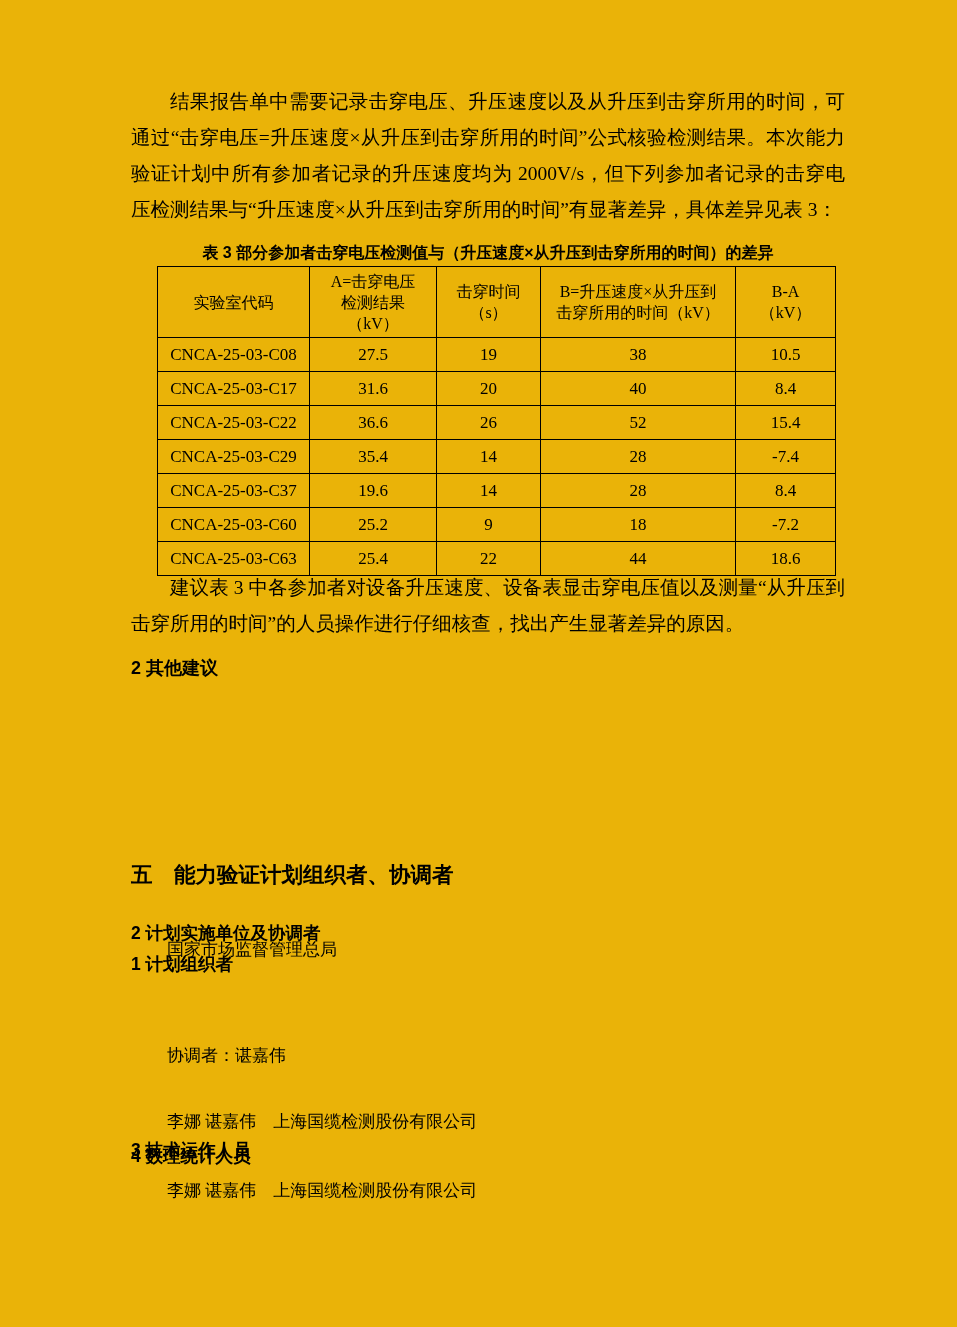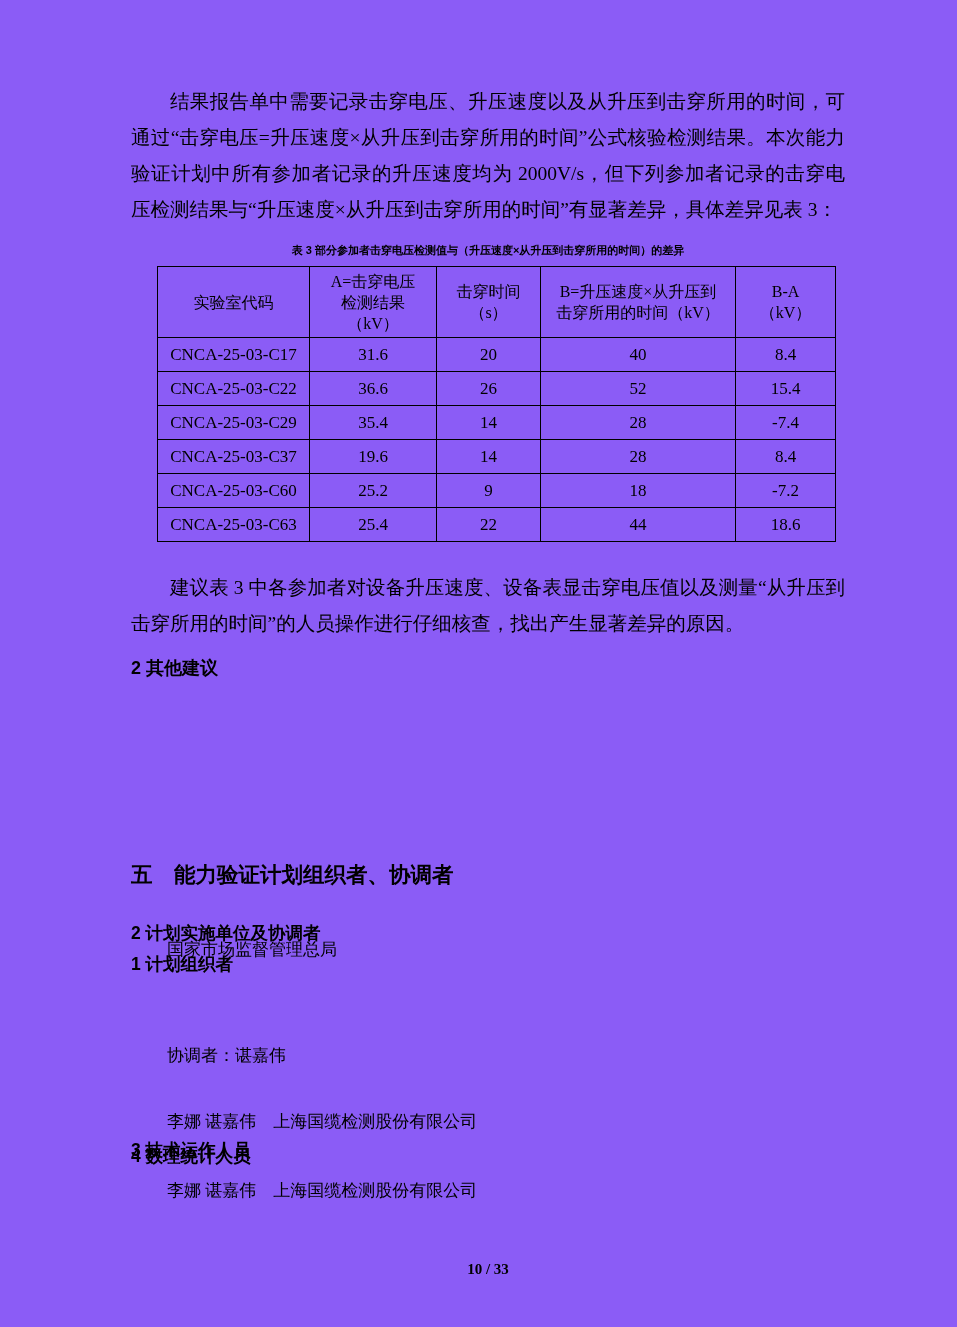--- a/index.html
+++ b/index.html
@@ -5,21 +5,21 @@
   html, body {
     margin: 0;
     padding: 0;
     background: #ffffff;
     color: #000000;
   }
   .page {
     position: relative;
     width: 957px;
     height: 1327px;
-    background: #8b5cf6;
+    background: #eab308;
     overflow: hidden;
     font-family: "Liberation Serif", "DejaVu Serif", serif;
   }
   .para {
     position: absolute;
     left: 131px;
     width: 714px;
     margin: 0;
     font-size: 19.5px;
     line-height: 36px;
@@ -27,21 +27,21 @@
     text-indent: 2em;
     font-family: "Liberation Serif", "DejaVu Serif", serif;
   }
   .caption {
     position: absolute;
     left: 121px;
     top: 243px;
     width: 734px;
     margin: 0;
     text-align: center;
-    font-size: 11px;
+    font-size: 16px;
     font-weight: bold;
     font-family: "Liberation Sans", "DejaVu Sans", sans-serif;
   }
   table.t3 {
     position: absolute;
     left: 157px;
     top: 266px;
     width: 678px;
     border-collapse: collapse;
     table-layout: fixed;
@@ -139,20 +139,27 @@
           <span class="hline">击穿所用的时间（kV）</span>
         </th>
         <th>
           <span class="hline">B-A</span>
           <span class="hline">（kV）</span>
         </th>
       </tr>
     </thead>
     <tbody>
       <tr>
+        <td>CNCA-25-03-C08</td>
+        <td>27.5</td>
+        <td>19</td>
+        <td>38</td>
+        <td>10.5</td>
+      </tr>
+      <tr>
         <td>CNCA-25-03-C17</td>
         <td>31.6</td>
         <td>20</td>
         <td>40</td>
         <td>8.4</td>
       </tr>
       <tr>
         <td>CNCA-25-03-C22</td>
         <td>36.6</td>
         <td>26</td>
@@ -202,15 +209,14 @@
 
   <h3 class="sub-heading" style="top:921px">2 计划实施单位及协调者</h3>
   <p class="sub-content" style="top:1044px">协调者：谌嘉伟</p>
 
   <h3 class="sub-heading" style="top:1138px">3 技术运作人员</h3>
   <p class="sub-content" style="top:1110px">李娜 谌嘉伟　上海国缆检测股份有限公司</p>
 
   <h3 class="sub-heading" style="top:1144px">4 数理统计人员</h3>
   <p class="sub-content" style="top:1179px">李娜 谌嘉伟　上海国缆检测股份有限公司</p>
 
-  <p class="footer">10 / 33</p>
 
 </div>
 
 </body></html>

